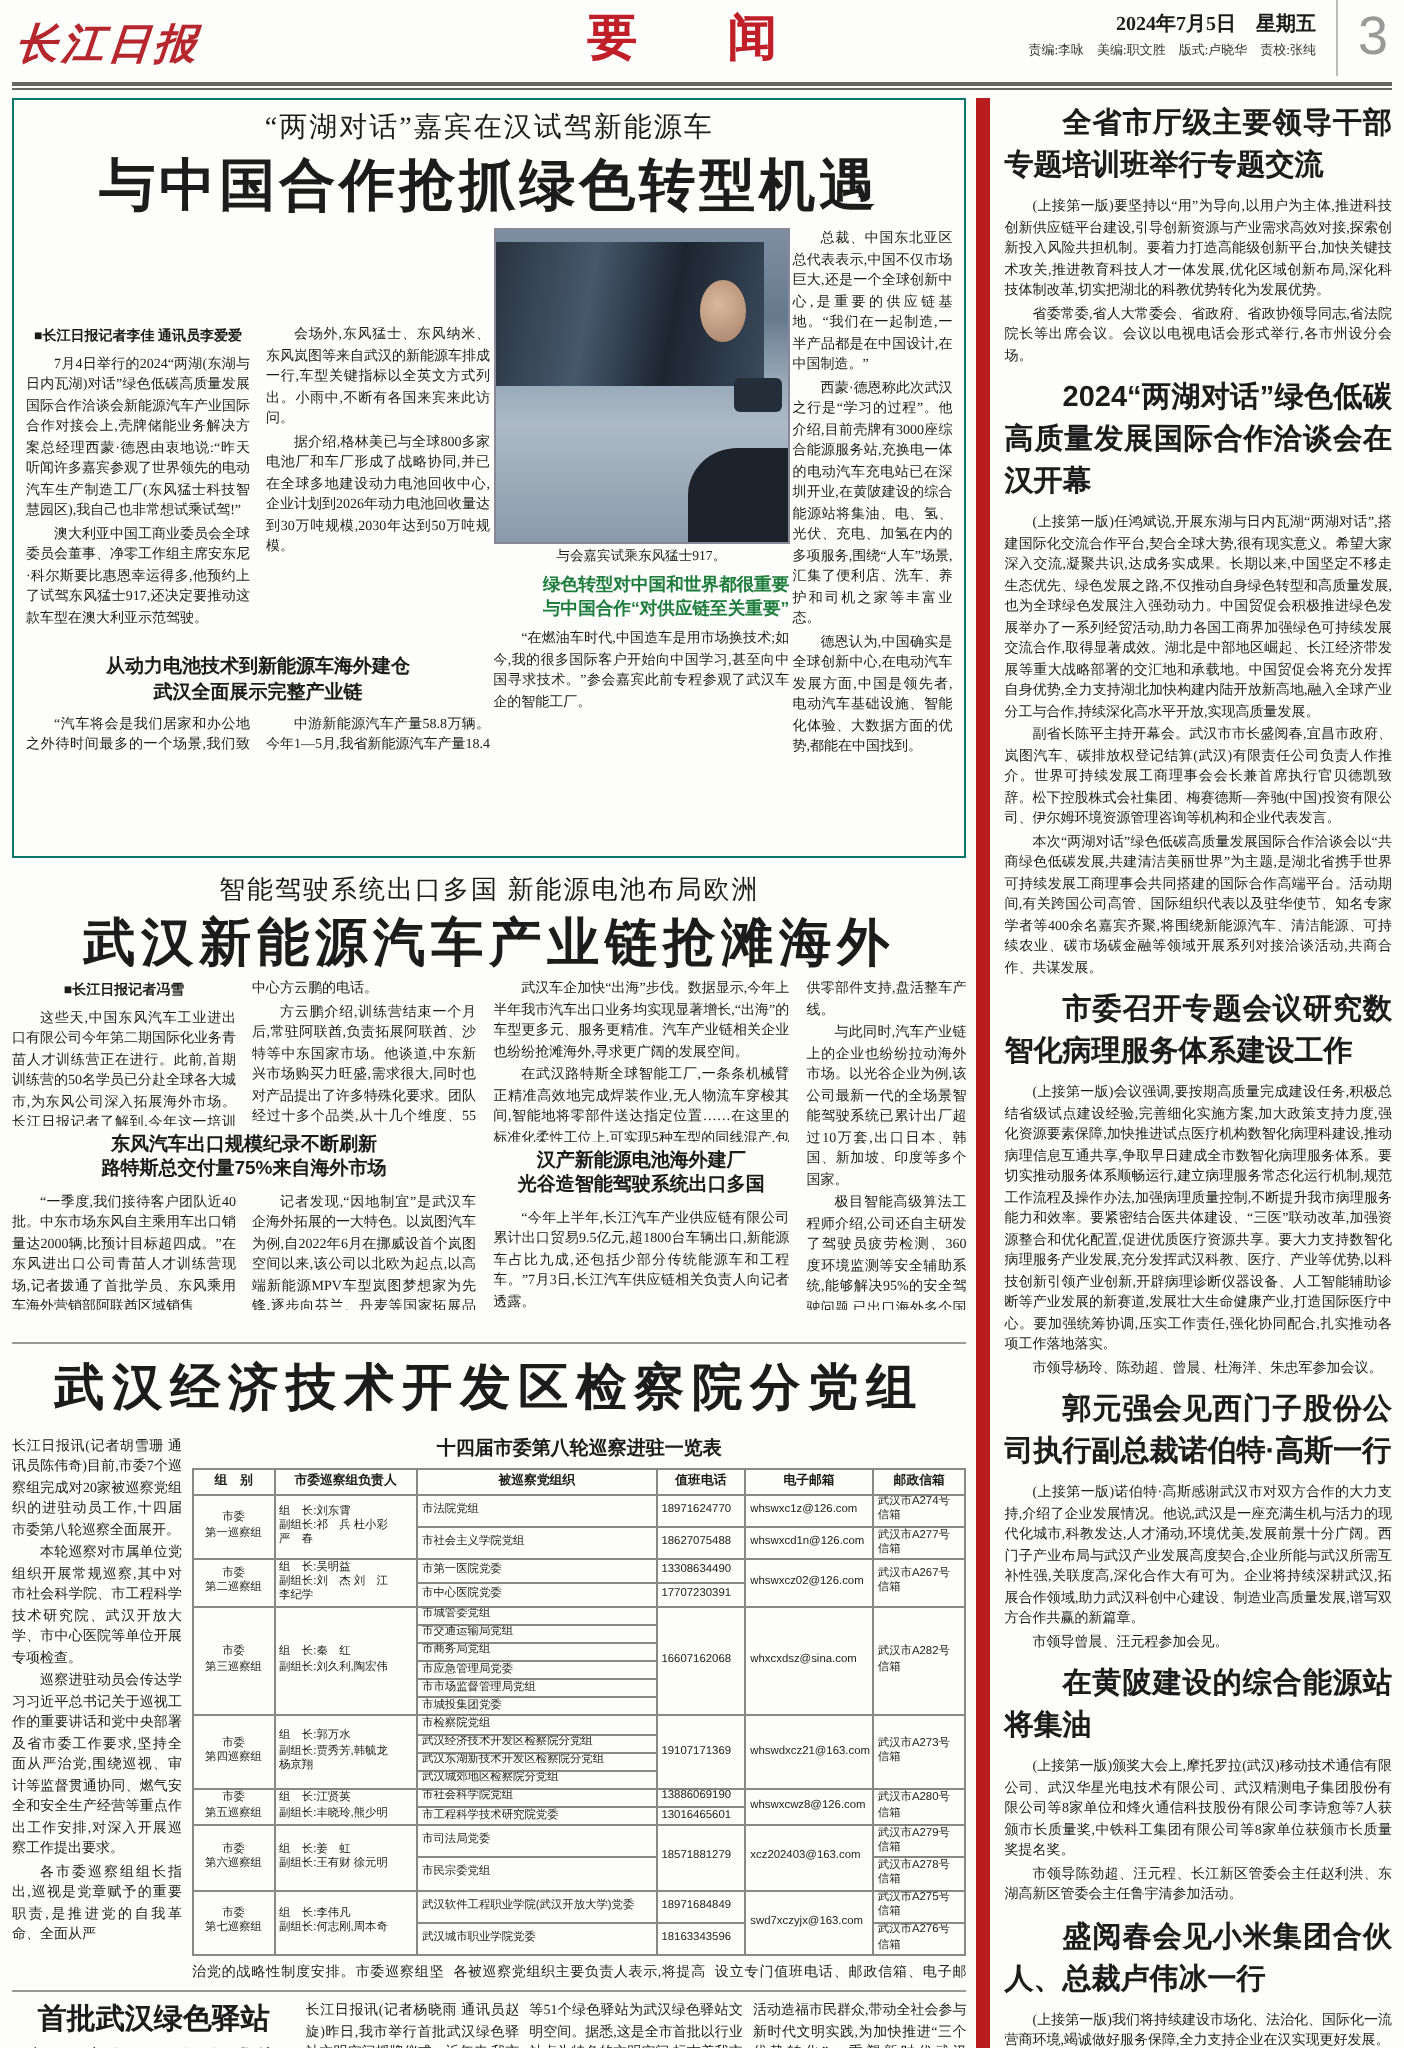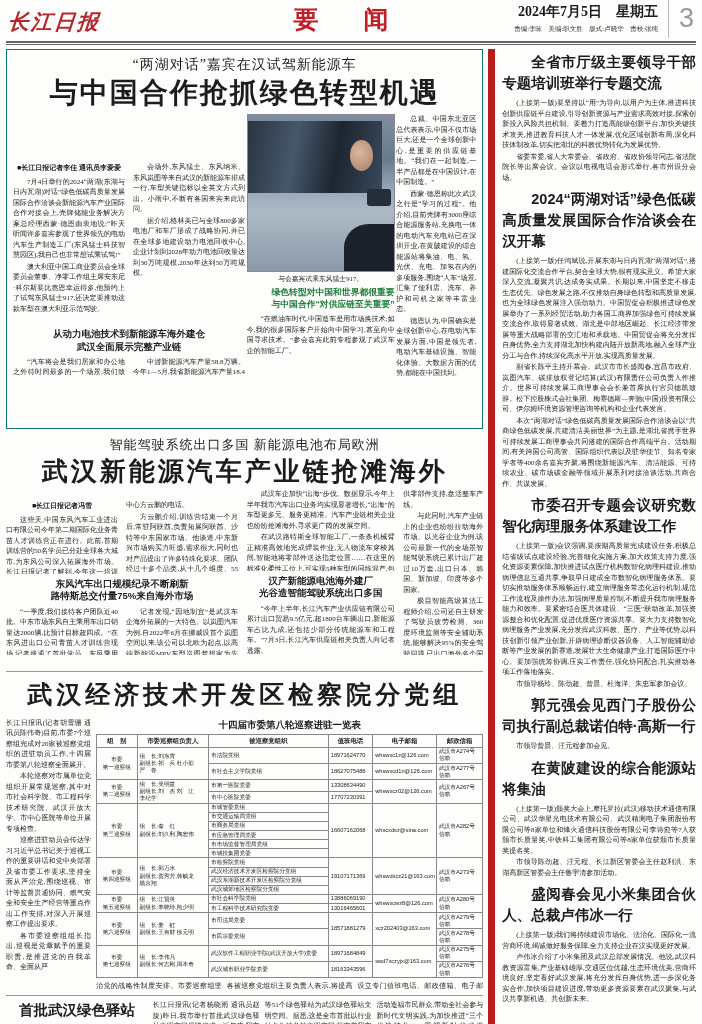--- a/index.html
+++ b/index.html
@@ -12,21 +12,21 @@
   .pre{white-space:pre-line;}
 
   
   .hdr{display:flex;align-items:flex-end;height:34px;padding:0 2px;}
   .masthead{color:#b5272d;font-size:21px;font-weight:bold;font-style:italic;
     letter-spacing:2px;width:170px;transform:skewX(-5deg);}
   .yaowen{flex:1;text-align:center;color:#c01f28;font-weight:900;font-size:25px;
     letter-spacing:10px;font-family:"Liberation Sans","DejaVu Sans",sans-serif;}
   .hdr-right{display:flex;align-items:center;}
   .dateblock{text-align:right;line-height:1.6;}
-  .dateblock .d1{font-size:14px;font-weight:bold;}
+  .dateblock .d1{font-size:10px;font-weight:bold;}
   .dateblock .d2{font-size:6.5px;color:#333;}
   .pageno{font-size:27px;color:#999;font-weight:300;border-left:1px solid #bbb;
     padding-left:10px;margin-left:10px;font-family:"Liberation Sans","DejaVu Sans",sans-serif;}
   .rule2{border-top:2px solid #666;border-bottom:1px solid #666;height:4px;margin:3px 0 4px;}
 
   
   .content{display:flex;height:976px;}
   .main{width:483px;padding-right:5px;overflow:hidden;}
   .sidebar{width:208px;border-left:7px solid #b91c1c;padding-left:7px;overflow:hidden;}
 
@@ -59,21 +59,21 @@
   .greensub{color:#1e7d3c;font-weight:bold;font-size:8.8px;text-align:right;line-height:1.35;
     margin:2px 0 3px;font-family:"Liberation Sans","DejaVu Sans",sans-serif;}
   .a1-right{width:80px;overflow:hidden;}
 
   
   .a2{margin-top:5px;height:232px;overflow:hidden;}
   .a2 .kicker{font-size:13px;}
   .a2 .head{font-size:26px;font-weight:900;text-align:center;letter-spacing:3px;margin:0 0 4px;
     font-family:"Liberation Sans","DejaVu Sans",sans-serif;line-height:1.1;}
   .a2-body{display:flex;justify-content:space-between;height:166px;overflow:hidden;}
-  .a2-left{width:232px;margin-top:11px;}
+  .a2-left{width:232px;}
   .rowA2{height:74px;}
   .rowB2{height:60px;}
   .a2-mid{width:148px;overflow:hidden;}
   .midtop{height:82px;overflow:hidden;}
   .midbot{height:56px;overflow:hidden;}
   .a2-right{width:80px;overflow:hidden;}
 
   
   .insp{margin-top:5px;border-top:1px solid #999;padding-top:3px;height:320px;overflow:hidden;}
   .insp .head{font-size:25px;font-weight:900;text-align:center;letter-spacing:4px;margin:1px 0 4px;
@@ -415,20 +415,21 @@
         <p>副省长陈平主持开幕会。武汉市市长盛阅春,宜昌市政府、岚图汽车、碳排放权登记结算(武汉)有限责任公司负责人作推介。世界可持续发展工商理事会会长兼首席执行官贝德凯致辞。松下控股株式会社集团、梅赛德斯—奔驰(中国)投资有限公司、伊尔姆环境资源管理咨询等机构和企业代表发言。</p>
         <p>本次“两湖对话”绿色低碳高质量发展国际合作洽谈会以“共商绿色低碳发展,共建清洁美丽世界”为主题,是湖北省携手世界可持续发展工商理事会共同搭建的国际合作高端平台。活动期间,有关跨国公司高管、国际组织代表以及驻华使节、知名专家学者等400余名嘉宾齐聚,将围绕新能源汽车、清洁能源、可持续农业、碳市场碳金融等领域开展系列对接洽谈活动,共商合作、共谋发展。</p>
       </div>
       <div class="s-art">
         <div class="s-head">市委召开专题会议研究数智化病理服务体系建设工作</div>
         <p>(上接第一版)会议强调,要按期高质量完成建设任务,积极总结省级试点建设经验,完善细化实施方案,加大政策支持力度,强化资源要素保障,加快推进试点医疗机构数智化病理科建设,推动病理信息互通共享,争取早日建成全市数智化病理服务体系。要切实推动服务体系顺畅运行,建立病理服务常态化运行机制,规范工作流程及操作办法,加强病理质量控制,不断提升我市病理服务能力和效率。要紧密结合医共体建设、“三医”联动改革,加强资源整合和优化配置,促进优质医疗资源共享。要大力支持数智化病理服务产业发展,充分发挥武汉科教、医疗、产业等优势,以科技创新引领产业创新,开辟病理诊断仪器设备、人工智能辅助诊断等产业发展的新赛道,发展壮大生命健康产业,打造国际医疗中心。要加强统筹协调,压实工作责任,强化协同配合,扎实推动各项工作落地落实。</p>
         <p>市领导杨玲、陈劲超、曾晨、杜海洋、朱忠军参加会议。</p>
       </div>
       <div class="s-art">
         <div class="s-head">郭元强会见西门子股份公司执行副总裁诺伯特·高斯一行</div>
+        <p>(上接第一版)诺伯特·高斯感谢武汉市对双方合作的大力支持,介绍了企业发展情况。他说,武汉是一座充满生机与活力的现代化城市,科教发达,人才涌动,环境优美,发展前景十分广阔。西门子产业布局与武汉产业发展高度契合,企业所能与武汉所需互补性强,关联度高,深化合作大有可为。企业将持续深耕武汉,拓展合作领域,助力武汉科创中心建设、制造业高质量发展,谱写双方合作共赢的新篇章。</p>
         <p>市领导曾晨、汪元程参加会见。</p>
       </div>
       <div class="s-art">
         <div class="s-head">在黄陂建设的综合能源站将集油</div>
         <p>(上接第一版)颁奖大会上,摩托罗拉(武汉)移动技术通信有限公司、武汉华星光电技术有限公司、武汉精测电子集团股份有限公司等8家单位和烽火通信科技股份有限公司李诗愈等7人获颁市长质量奖,中铁科工集团有限公司等8家单位获颁市长质量奖提名奖。</p>
         <p>市领导陈劲超、汪元程、长江新区管委会主任赵利洪、东湖高新区管委会主任鲁宇清参加活动。</p>
       </div>
       <div class="s-art">
         <div class="s-head">盛阅春会见小米集团合伙人、总裁卢伟冰一行</div>
         <p>(上接第一版)我们将持续建设市场化、法治化、国际化一流营商环境,竭诚做好服务保障,全力支持企业在汉实现更好发展。</p>

